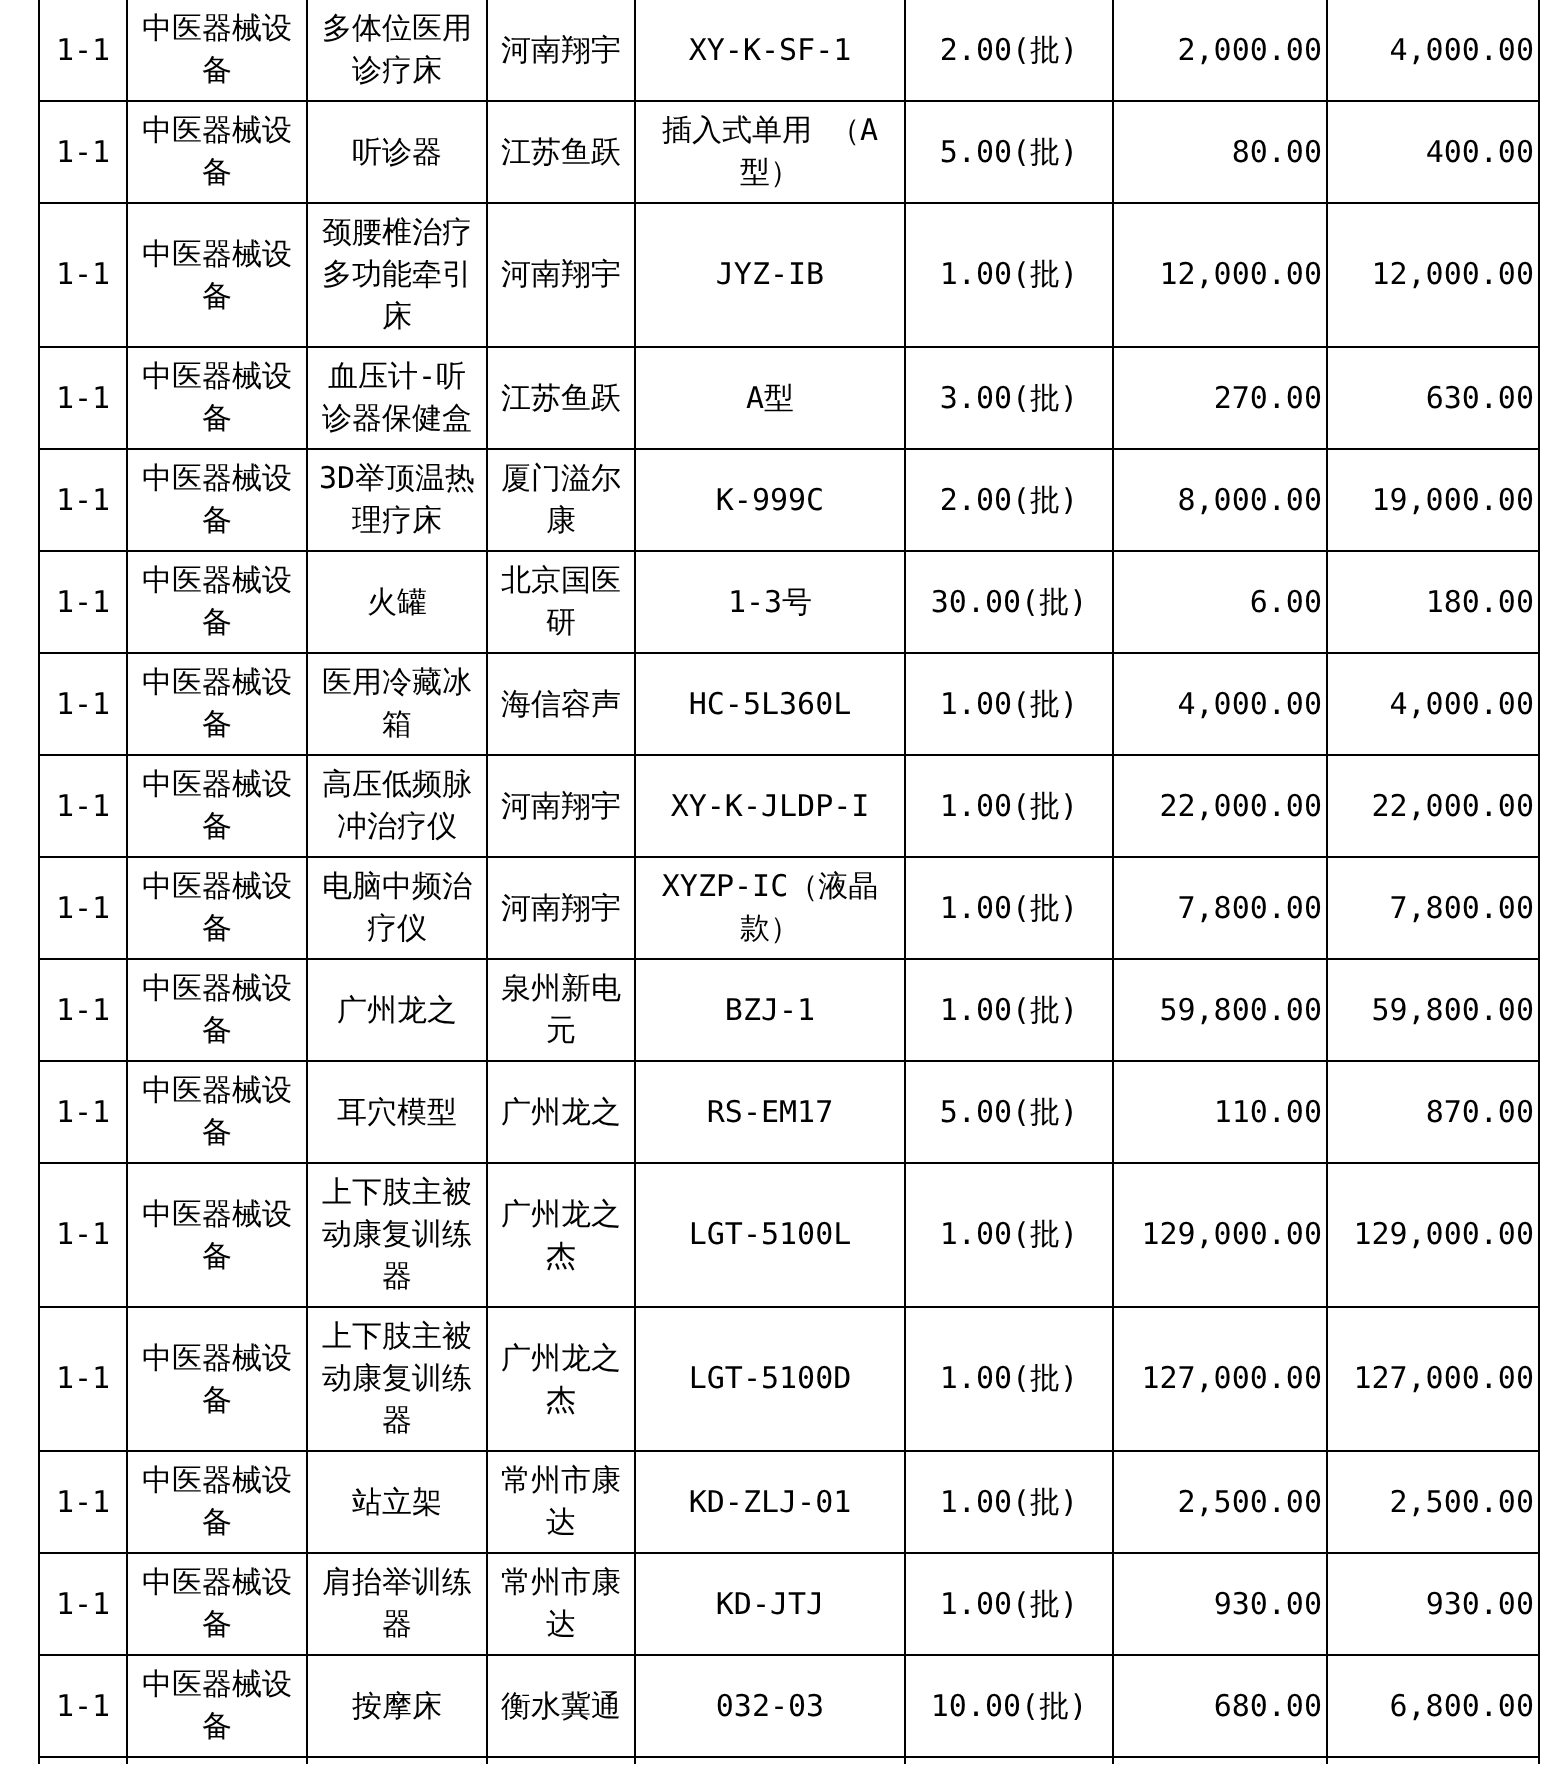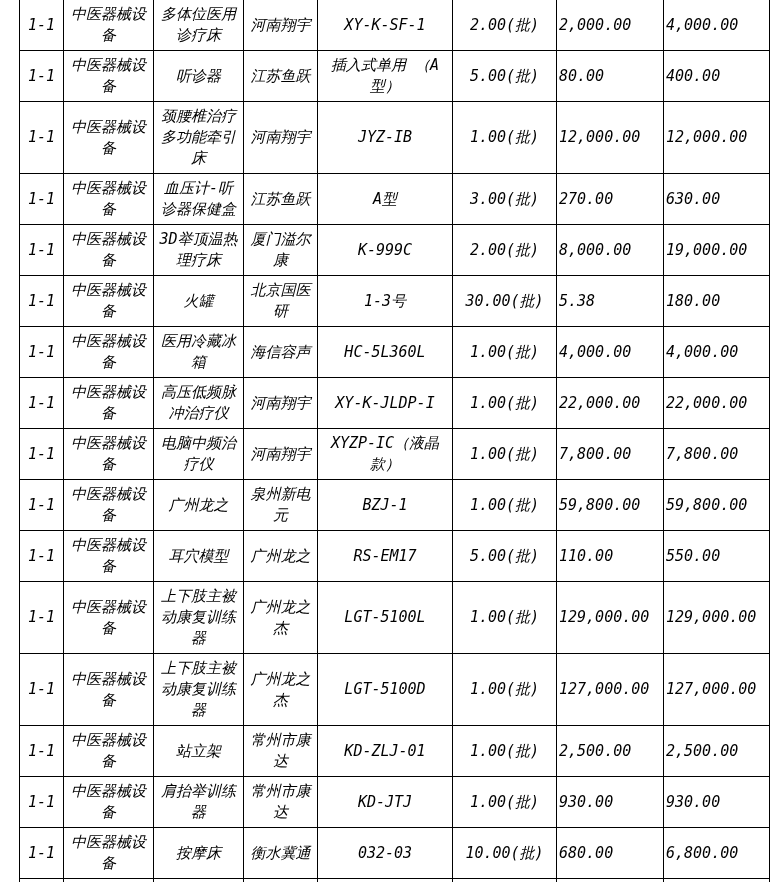--- a/index.html
+++ b/index.html
@@ -16,37 +16,36 @@
   }
   .table-wrap {
     position: absolute;
     left: 19px;
     top: 0;
   }
   table.grid {
     border-collapse: collapse;
     table-layout: fixed;
     width: 750px;
-    font-style: italic;
   }
   table.grid td {
     border: 1px solid #000000;
     font-size: 15px;
     line-height: 21px;
     color: #000000;
     vertical-align: middle;
     padding: 4px 2px;
     white-space: pre-line;
     overflow: hidden;
   }
   
   table.grid tr:first-child td { border-top: none; }
 
   td.align-center { text-align: center; }
-  td.align-right  { text-align: left; padding-right: 9px; }
+  td.align-right  { text-align: right; padding-right: 9px; }
 
   tr.partial-row td {
     height: 3px;
     padding: 0;
     line-height: 3px;
     border-bottom: none;
   }
 </style>
 </head>
 <body>
@@ -128,21 +127,21 @@
         </tr>
         <tr>
           <td class="align-center">1-1</td>
           <td class="align-center">中医器械设
 备</td>
           <td class="align-center">火罐</td>
           <td class="align-center">北京国医
 研</td>
           <td class="align-center">1-3号</td>
           <td class="align-center">30.00(批)</td>
-          <td class="align-right">5.38</td>
+          <td class="align-right">6.00</td>
           <td class="align-right">180.00</td>
         </tr>
         <tr>
           <td class="align-center">1-1</td>
           <td class="align-center">中医器械设
 备</td>
           <td class="align-center">医用冷藏冰
 箱</td>
           <td class="align-center">海信容声</td>
           <td class="align-center">HC-5L360L</td>
@@ -188,21 +187,21 @@
         </tr>
         <tr>
           <td class="align-center">1-1</td>
           <td class="align-center">中医器械设
 备</td>
           <td class="align-center">耳穴模型</td>
           <td class="align-center">广州龙之</td>
           <td class="align-center">RS-EM17</td>
           <td class="align-center">5.00(批)</td>
           <td class="align-right">110.00</td>
-          <td class="align-right">550.00</td>
+          <td class="align-right">870.00</td>
         </tr>
         <tr>
           <td class="align-center">1-1</td>
           <td class="align-center">中医器械设
 备</td>
           <td class="align-center">上下肢主被
 动康复训练
 器</td>
           <td class="align-center">广州龙之
 杰</td>

